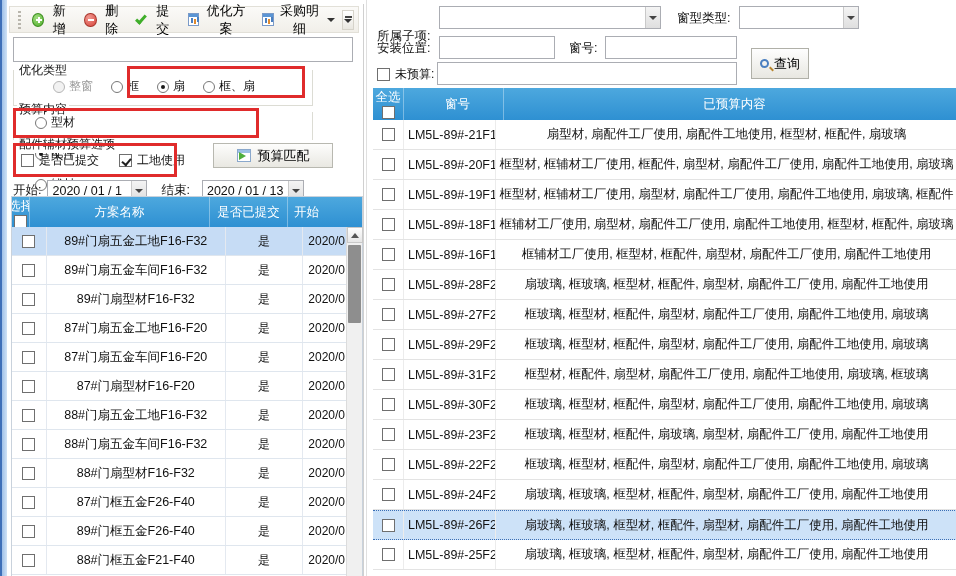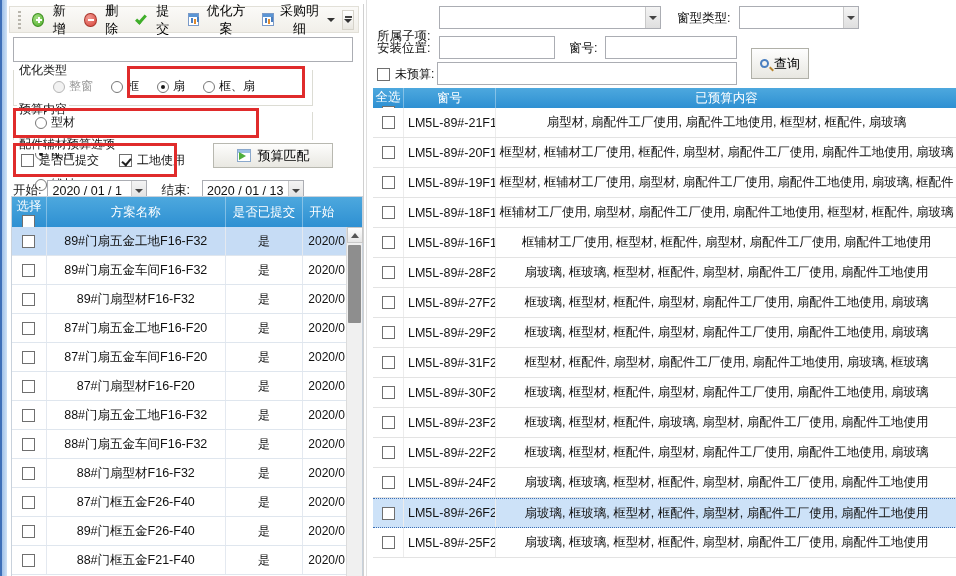--- a/index.html
+++ b/index.html
@@ -74,21 +74,21 @@
   .dc1 { width:100px; } .dc2 { width:102px; margin-left:6px; }
   .combo-arrow { margin-left:auto; width:15px; height:100%; background:linear-gradient(#f4f4f4,#dfdfdf); border-left:1px solid #c9c9c9; display:flex; align-items:center; justify-content:center; }
   .combo-arrow .caret { margin:0; border-top-color:#444; }
   .date-row .dlabel { white-space:nowrap; font-size:12.5px; }
   .date-row .dlabel.end { margin-left:8px; }
 
   
   .plan-table { position:absolute; left:4px; top:192px; width:352px; height:380px; border:1px solid #c9d2dc; border-bottom:none; }
   .phead { display:flex; height:30px; background:linear-gradient(#4da8de,#2e90d2); color:#fff; font-size:12.5px; }
   .phc { display:flex; align-items:center; justify-content:center; border-right:1px solid rgba(255,255,255,.35); overflow:hidden; white-space:nowrap; }
-  .phc.sel { width:35px; flex-direction:column; justify-content:flex-start; padding-top:1px; }
+  .phc.sel { width:18px; flex-direction:column; justify-content:flex-start; padding-top:1px; }
   .phc.sel .cbx { margin-top:0px; background:#fff; }
   .phc.name { width:180px; } .phc.sub { width:78px; } .phc.start { width:43px; border-right:none; justify-content:flex-start; padding-left:6px; }
   .phc.sbsp { width:16px; border-right:none; }
   .lrow { display:flex; height:29px; border-bottom:1px solid #dfe6ee; background:#fff; }
   .lrow.sel { background:#c6dcf5; }
   .lc { display:flex; align-items:center; justify-content:center; border-right:1px solid #e4e9f0; overflow:hidden; white-space:nowrap; }
   .lc.c0 { width:35px; } .lc.c1 { width:180px; font-size:12.5px; } .lc.c2 { width:78px; } .lc.c3 { width:59px; border-right:none; justify-content:flex-start; padding-left:5px; }
   .scrollbar { position:absolute; right:0px; top:30px; width:16px; height:350px; background:#f0f0f0; border-left:1px solid #dcdcdc; }
   .sb-up { width:16px; height:16px; background:linear-gradient(#fdfdfd,#e6e6e6); border:1px solid #c8c8c8; display:flex; align-items:center; justify-content:center; }
   .sb-up .up { width:0;height:0;border-left:4px solid transparent;border-right:4px solid transparent;border-bottom:5px solid #555; }
@@ -98,21 +98,21 @@
   .right-panel { position:absolute; left:366px; top:0; width:590px; height:576px; background:#fff; border-left:1px solid #e0e0e0; }
   .rp-label { position:absolute; white-space:nowrap; font-size:12.5px; }
   .rp-input { position:absolute; height:23px; border:1px solid #abadb3; background:#fff; font-family:inherit; font-size:12px; padding:0 4px; }
   .rp-combo { position:absolute; height:23px; border:1px solid #abadb3; background:#fff; display:flex; }
   .query-btn { position:absolute; left:384px; top:48px; width:58px; height:31px; border:1px solid #b0b0a8; background:linear-gradient(#fefefe,#e8e7e1); display:flex; align-items:center; justify-content:center; gap:5px; font-size:13px; font-family:inherit; }
   .ico-mag { position:relative; width:9px; height:9px; border:2px solid #4a7fc0; border-radius:50%; flex:0 0 auto; }
   .ico-mag::after { content:""; position:absolute; left:7px; top:7px; width:5px; height:2px; background:#b8862e; transform:rotate(45deg); }
   .unb-chk { position:absolute; left:10px; top:66px; }
 
   .win-table { position:absolute; left:6px; top:88px; width:584px; height:488px; }
-  .whead { display:flex; height:20px; background:linear-gradient(#4da8de,#2e90d2); color:#fff; font-size:12.5px; }
+  .whead { display:flex; height:32px; background:linear-gradient(#4da8de,#2e90d2); color:#fff; font-size:12.5px;gap:8px; }
   .whc { display:flex; align-items:center; justify-content:center; border-right:1px solid rgba(255,255,255,.35); overflow:hidden; white-space:nowrap; }
   .whc.sel { width:31px; flex-direction:column; justify-content:flex-start; padding-top:1px; }
   .whc.no { width:92px; } .whc.content { flex:1; border-right:none; }
   .wrow { display:flex; height:30px; border-bottom:1px solid #e3e3e3; background:#fff; position:relative; }
   .wrow.focus { background:#cde2f8; border-top:1px dotted #3a6eb5; border-bottom:1px dotted #3a6eb5; }
   .wc { display:flex; align-items:center; overflow:hidden; white-space:nowrap; border-right:1px solid #ececec; }
   .wc.c0 { width:31px; justify-content:center; } .wc.c1 { width:92px; padding-left:4px; font-size:12.5px; }
   .wc.c2 { flex:1; justify-content:center; border-right:none; font-size:12.5px; }
 </style>
 </head>

